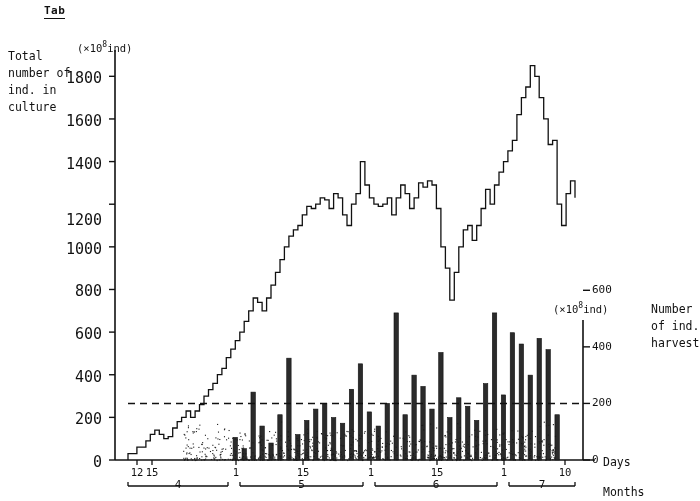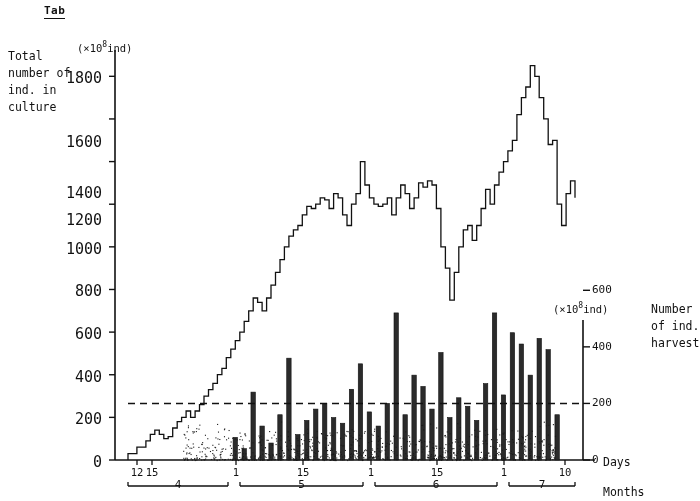--- a/index.html
+++ b/index.html
@@ -97,22 +97,22 @@
 <div class="abs" id="months-label">Months</div>
 
 <div id="ytick-labels">
     <div class="abs ytick-label" style="left: 62px; top: 453px;">0</div>
     <div class="abs ytick-label" style="left: 62px; top: 410.368px;">200</div>
     <div class="abs ytick-label" style="left: 62px; top: 367.737px;">400</div>
     <div class="abs ytick-label" style="left: 62px; top: 325.105px;">600</div>
     <div class="abs ytick-label" style="left: 62px; top: 282.474px;">800</div>
     <div class="abs ytick-label" style="left: 62px; top: 239.842px;">1000</div>
     <div class="abs ytick-label" style="left: 62px; top: 197.211px; margin-top: 14px;">1200</div>
-    <div class="abs ytick-label" style="left: 62px; top: 154.579px; margin-top: 29px;">1400</div>
-    <div class="abs ytick-label" style="left: 62px; top: 111.947px; margin-top: 21px;">1600</div>
+    <div class="abs ytick-label" style="left: 62px; top: 154.579px;">1400</div>
+    <div class="abs ytick-label" style="left: 62px; top: 111.947px;">1600</div>
     <div class="abs ytick-label" style="left: 62px; top: 69.3158px;">1800</div>
   </div>
 <div id="rytick-labels">
     <div class="abs rytick-label" style="left: 592px; top: 453px;">0</div>
     <div class="abs rytick-label" style="left: 592px; top: 396.429px;">200</div>
     <div class="abs rytick-label" style="left: 592px; top: 339.857px;">400</div>
     <div class="abs rytick-label" style="left: 592px; top: 283.286px;">600</div>
   </div>
 <div id="xtick-labels">
     <div class="abs xtick-label" style="left: 125px; top: 466px; width: 24px;">12</div>

